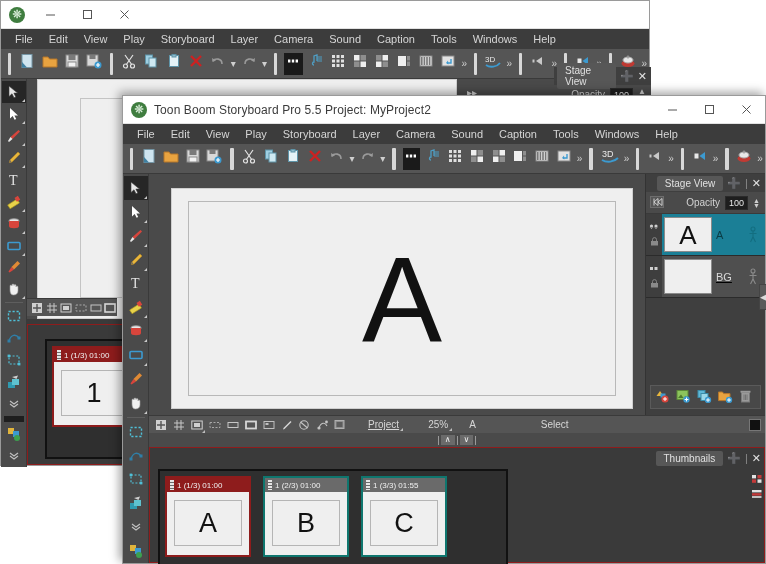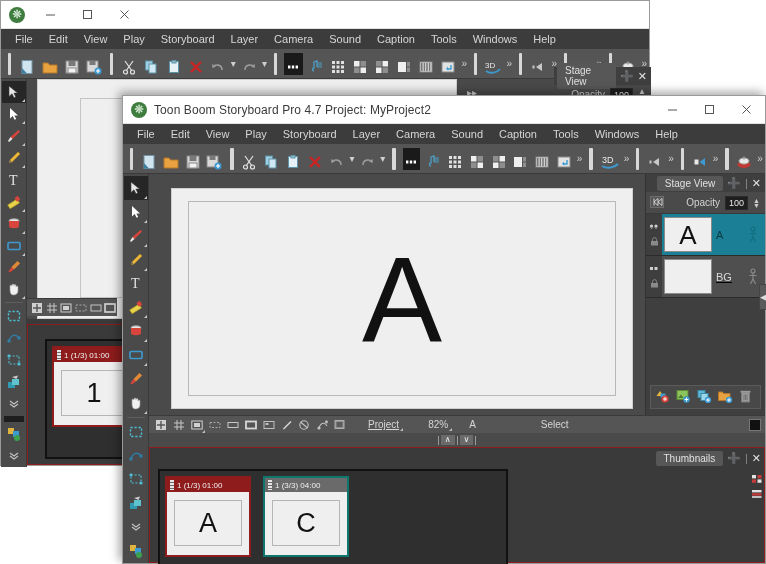--- a/index.html
+++ b/index.html
@@ -42,21 +42,21 @@
   }
 
   
   .maintoolbar {
     height: 30px; background: #555555; display: flex; align-items: center;
     padding-left: 2px; border-bottom: 1px solid #3a3a3a;
   }
   .tgrip { width: 4px; height: 22px; background: #d8d8d8; margin: 0 5px; border-radius:1px;}
   .tbtn {
     width: 22px; height: 22px; margin: 0 2px;
-    display: flex; align-items: flex-end; justify-content: center;
+    display: flex; align-items: flex-start; justify-content: center;
     position: relative;
     text-decoration: underline;
   }
   .tbtn.active { background: #1a1a1a; }
   .chev { color: #cfcfcf; font-size: 10px; margin: 0 2px; }
 
   
   .toolsidebar {
     position: absolute; width: 26px; top: 0; bottom: 0; left: 0;
     background: #4a4a4a; border-right: 1px solid #3a3a3a;
@@ -582,21 +582,21 @@
           </div>
         </div>
       </div>
     </div>
   </div>
 
   <div class="window" style="left:122px; top:95px; width:644px; height:469px; box-shadow:-3px -3px 9px rgba(0,0,0,.35);">
 
     <div class="titlebar">
       <div class="tb-icon">❊</div>
-      <div class="tb-title">Toon Boom Storyboard Pro 4.7 Project: MyProject2</div>
+      <div class="tb-title">Toon Boom Storyboard Pro 5.5 Project: MyProject2</div>
       <div class="tb-buttons">
         <div class="tb-btn">
           <svg width="11" height="11" viewBox="0 0 11 11">
               <line x1="1" y1="6" x2="10" y2="6" stroke="#555" stroke-width="1"></line>
             </svg>
         </div>
         <div class="tb-btn">
           <svg width="11" height="11" viewBox="0 0 11 11">
               <rect x="1.5" y="1.5" width="8" height="8" fill="none" stroke="#555" stroke-width="1"></rect>
             </svg>
@@ -1103,21 +1103,21 @@
           </svg>
       </div>
       <div class="sbtn">
         <svg width="13" height="12" viewBox="0 0 13 12">
             <rect x="1" y="1.5" width="9" height="8" fill="#8f8f8f" stroke="#b0b0b0"></rect>
             <rect x="2.5" y="3" width="6" height="5" fill="#5c5c5c"></rect>
           </svg>
       </div>
       <div class="stext" style="margin-left:18px;text-decoration:underline;">Project</div>
       <span style="width:0;height:0;border-left:3px solid transparent;border-bottom:3px solid #bdbdbd;align-self:flex-end;margin-bottom:2px;"></span>
-      <div class="stext" style="margin-left:24px;">82%</div>
+      <div class="stext" style="margin-left:24px;">25%</div>
       <span style="width:0;height:0;border-left:3px solid transparent;border-bottom:3px solid #bdbdbd;align-self:flex-end;margin-bottom:2px;"></span>
       <div class="stext" style="margin-left:16px;">A</div>
       <div class="stext" style="margin-left:64px;">Select</div>
       <div style="flex:1;"></div>
       <div class="swatch-black" style="margin-right:4px;"></div>
     </div>
 
     <div class="nav-strip" style="position:absolute; left:26px; right:0; top:337px;">
       <span class="bar"></span>
       <span class="nav-btn">∧</span>
@@ -1160,21 +1160,30 @@
             <span class="perf"></span>
             <span>1 (1/3) 01:00</span>
           </div>
           <div class="thumb-body">
             <div class="thumb-inner">A</div>
           </div>
         </div>
         <div class="thumb-card">
           <div class="thumb-head">
             <span class="perf"></span>
-            <span>1 (3/3) 04:00</span>
+            <span>1 (2/3) 01:00</span>
+          </div>
+          <div class="thumb-body">
+            <div class="thumb-inner">B</div>
+          </div>
+        </div>
+        <div class="thumb-card">
+          <div class="thumb-head">
+            <span class="perf"></span>
+            <span>1 (3/3) 01:55</span>
           </div>
           <div class="thumb-body">
             <div class="thumb-inner">C</div>
           </div>
         </div>
       </div>
     </div>
   </div>
 
 </div>

